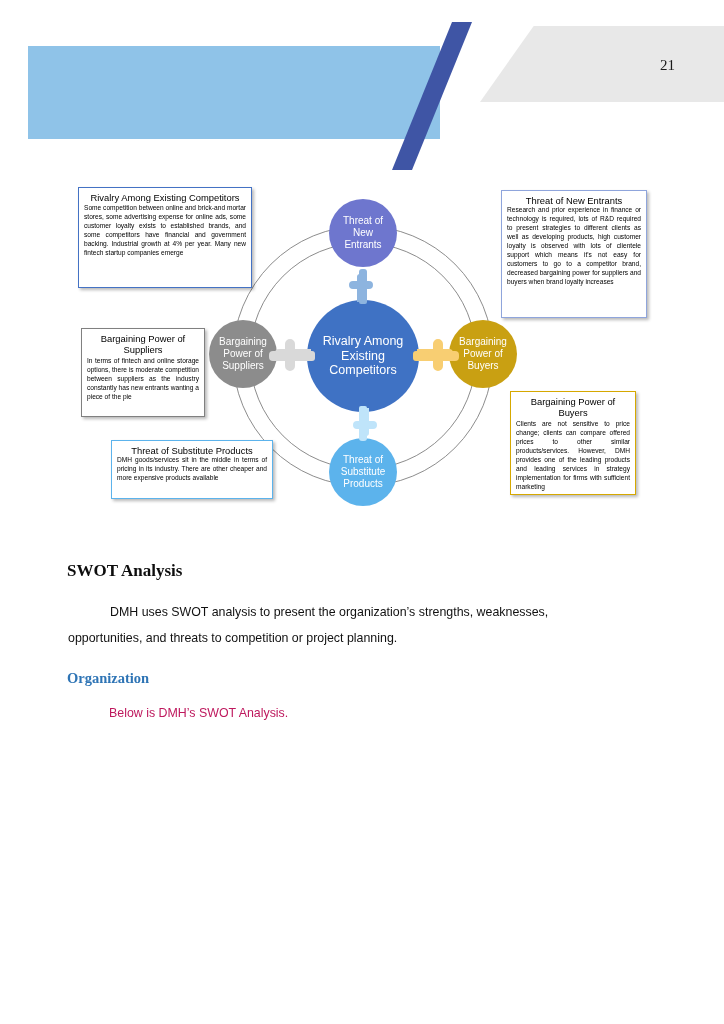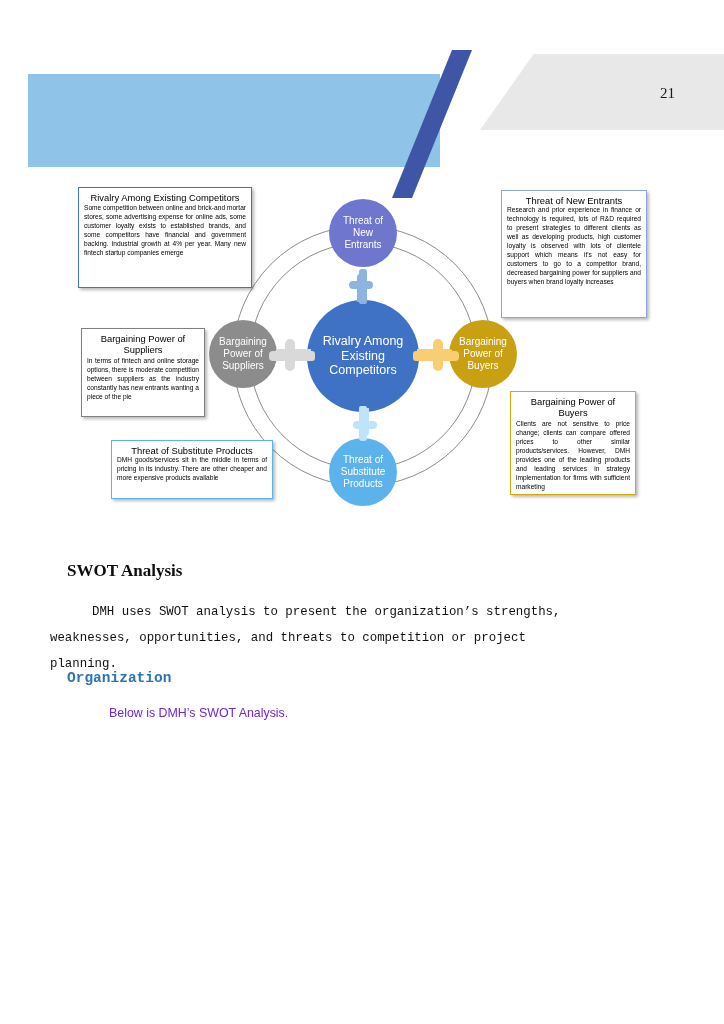--- a/index.html
+++ b/index.html
@@ -13,21 +13,21 @@
     position: relative;
     overflow: hidden;
     font-family: "Liberation Sans", sans-serif;
     color: #000000;
   }
 
   
   #header-banner {
     position: absolute;
     left: 0; top: 0;
-    width: 724px; height: 180px; margin-top: 28px;
+    width: 724px; height: 180px;
   }
   #header-blue-bar {
     position: absolute;
     left: 28px; top: 46px;
     width: 412px; height: 93px;
     background: #8FC3E8;
   }
   #header-diagonal-slash {
     position: absolute;
     left: 392px; top: 22px;
@@ -174,43 +174,42 @@
   }
   #swot-heading {
     position: absolute;
     left: 67px; top: 15px;
     font-family: Liberation Serif, serif;
     font-size: 17px;
     color: #0d0d0d;
   }
   #swot-paragraph {
     position: absolute;
-    left: 50px; top: 55px;
+    left: 68px; top: 55px;
     width: 530px;
     font-size: 12.4px;
     line-height: 2.1;
     text-indent: 42px;
     color: #111111;
-    font-family: Liberation Mono, monospace;
   }
   #organization-heading {
     position: absolute;
     left: 67px; top: 123px;
-    font-family: Liberation Mono, monospace;
+    font-family: Liberation Serif, serif;
     font-size: 14.5px;
     color: #2E74B5;
   }
   #below-paragraph {
     position: absolute;
     left: 67px; top: 160px;
     width: 530px;
     font-size: 12.4px;
     line-height: 1.6;
     text-indent: 42px;
-    color: #6d28d9;
+    color: #be185d;
   }
 </style>
 </head>
 <body>
 
 <div id="header-banner">
   <div id="header-blue-bar"></div>
   <div id="header-diagonal-slash"></div>
   <div id="header-gray-shape"></div>
   <div id="page-number">21</div>

